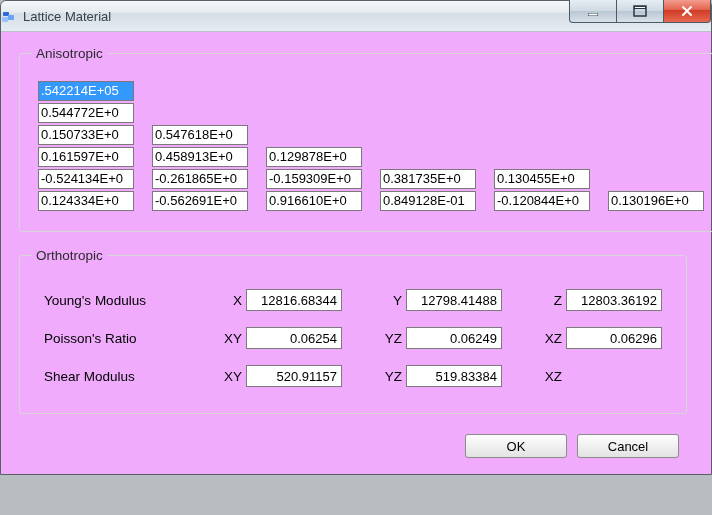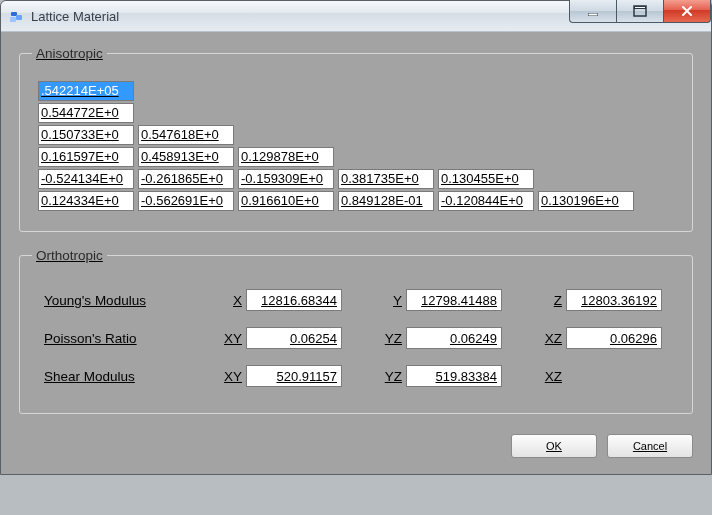--- a/index.html
+++ b/index.html
@@ -21,21 +21,20 @@
     border-radius: 6px 6px 0 0;
     background: #f0f0f0;
   }
   .titlebar {
     height: 30px;
     background: linear-gradient(to bottom, #f6f9fc 0%, #e4e9ef 40%, #d5dde5 41%, #e7ecf2 100%);
     border-bottom: 1px solid #b8c2cc;
     border-radius: 6px 6px 0 0;
     display: flex;
     align-items: center;
-    padding-left: 8px;
     position: relative;
   }
   .titlebar .appicon {
     width: 16px;
     height: 16px;
     margin-right: 6px;
     display: inline-flex;
   }
   .titlebar .title {
     color: #37404a;
@@ -63,23 +62,22 @@
   }
   .win-max {
     background: linear-gradient(to bottom, #e7edf3 0%, #cfd9e3 50%, #b9c7d3 51%, #d8e1ea 100%);
     border-right: none;
   }
   .win-close {
     background: linear-gradient(to bottom, #f39d90 0%, #e4614f 45%, #cf3b25 46%, #e76750 100%);
     border-radius: 0 0 4px 0;
   }
   .content {
-    background: #a3a3a3;
-    padding: 14px 18px 16px 18px;
-    text-decoration: underline;
+    background: #f0abfc;
+    padding: 14px 32px 16px 18px;
   }
   fieldset.group {
     border: 1px solid #d6d6d6;
     border-radius: 3px;
     padding: 14px 12px 14px 12px;
     margin: 0 0 16px 0;
   }
   fieldset.group legend {
     font-size: 13.5px;
     color: #2b2b2b;
@@ -94,21 +92,21 @@
     height: 22px;
   }
   .cell {
     width: 96px;
     height: 20px;
     border: 1px solid #7a7a7a;
     background: #ffffff;
     font-size: 13px;
     padding: 0 2px;
     line-height: 20px;
-    margin-right: 4px;
+    margin-right: 18px;
     margin-bottom: 2px;
     white-space: nowrap;
     overflow: hidden;
     box-sizing: border-box;
     font-family: inherit;
   }
   .cell.selected {
     background: #3399ff;
     color: #ffffff;
   }
@@ -148,26 +146,26 @@
     box-sizing: border-box;
     font-family: inherit;
   }
   .button-row {
     display: flex;
     justify-content: flex-end;
     padding-top: 4px;
     gap: 10px;
   }
   button.dlg {
-    width: 86px;
+    width: 102px;
     height: 24px;
     border: 1px solid #8b8b8b;
     border-radius: 3px;
     background: linear-gradient(to bottom, #fdfdfd, #e3e3e3);
-    font-size: 11px;
+    font-size: 13px;
     font-family: inherit;
     cursor: pointer;
   }
 </style>
 </head>
 <body>
 
 <div class="window">
   <div class="titlebar">
     <span class="appicon">

